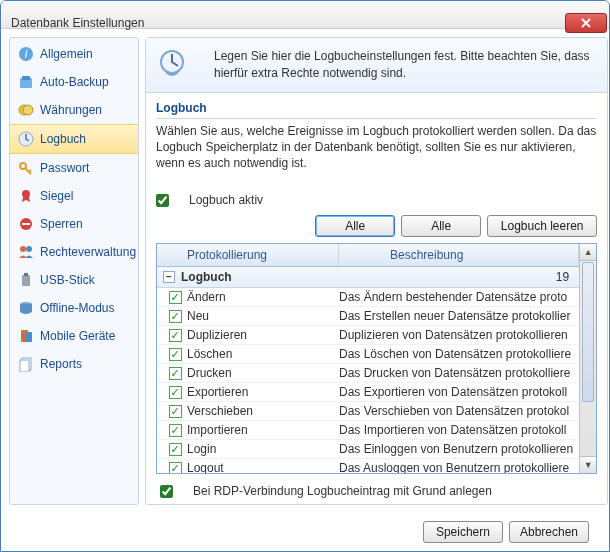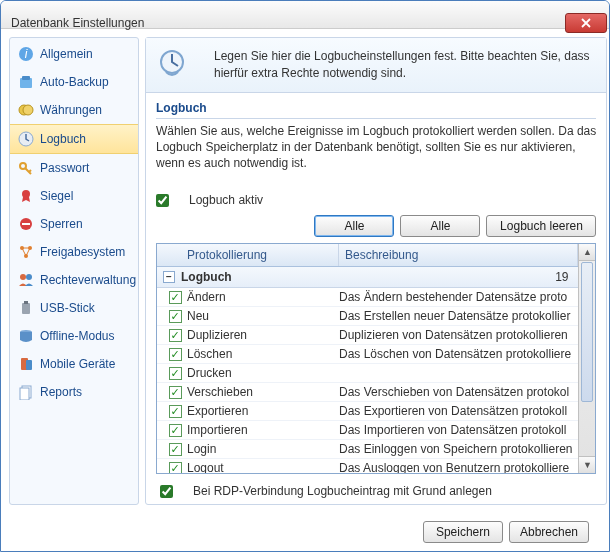--- a/index.html
+++ b/index.html
@@ -25,21 +25,21 @@
 .chk { width: 13px; height: 13px; accent-color: #2a7a2a; }
 .btn-row { display: flex; gap: 6px; justify-content: flex-end; padding: 4px 10px 6px 10px; }
 .btn { min-width: 80px; height: 22px; border: 1px solid #8a8a8a; border-radius: 3px; background: linear-gradient(#fdfdfd,#e4e4e4); color: #222; cursor: pointer; padding: 0 10px; }
 .btn.focus { border-color: #2f78c2; box-shadow: 0 0 0 1px #7fb7ef inset; }
 .grid-wrap { flex: 1; margin: 0 10px 6px 10px; border: 1px solid #8aa9cf; display: flex; min-height: 0; background: #fff; }
 .grid { flex: 1; display: flex; flex-direction: column; min-height: 0; }
 .grid-head { display: flex; background: linear-gradient(#f4f8fd,#dbe7f5); border-bottom: 1px solid #aac1de; }
 .gh-cell { padding: 4px 6px; color: #34598c; border-right: 1px solid #c9d6e8; }
 .gh-cell:first-child { width: 24px; border-right: none; }
 .gh-cell.prot { width: 158px; }
-.gh-cell.desc { flex: 1; }
+.gh-cell.desc { flex: 1; margin-left: 45px; }
 .group-row { display: flex; align-items: center; background: linear-gradient(#f4f8fd,#e6eef9); border-bottom: 1px solid #c9d6e8; padding: 3px 6px; font-weight: bold; color: #333; }
 .group-row .collapse { width: 12px; height: 12px; border: 1px solid #8aa9cf; background: #fff; display: flex; align-items: center; justify-content: center; margin-right: 6px; font-size: 10px; line-height: 1; cursor: pointer; }
 .group-count { margin-left: auto; margin-right: 4px; color: #333; font-weight: normal; }
 .rows { overflow-y: auto; flex: 1; }
 .row { display: flex; align-items: center; border-bottom: 1px solid #eef2f8; padding: 2px 6px; color: #333; }
 .row .cell-chk { width: 24px; display: flex; justify-content: center; }
 .row .cell-name { width: 152px; white-space: nowrap; overflow: hidden; text-overflow: clip; }
 .row .cell-desc { flex: 1; white-space: nowrap; overflow: hidden; text-overflow: clip; }
 .checkbox { width: 13px; height: 13px; border: 1px solid #5a9a5a; background: #fff; display: inline-flex; align-items: center; justify-content: center; }
 .checkbox.checked::after { content: "✓"; color: #1e8a1e; font-size: 11px; line-height: 1; }
@@ -109,29 +109,20 @@
       </div>
       <div class="sidebar-item">
         <svg class="sidebar-icon" viewBox="0 0 16 16">
             <circle cx="8" cy="8" r="6" fill="#d84040"></circle>
             <rect x="4" y="7" width="8" height="2" fill="#fff"></rect>
           </svg>
         <span>Sperren</span>
       </div>
       <div class="sidebar-item">
         <svg class="sidebar-icon" viewBox="0 0 16 16">
-            <circle cx="4" cy="4" r="2" fill="#e08030"></circle>
-            <circle cx="12" cy="4" r="2" fill="#e08030"></circle>
-            <circle cx="8" cy="12" r="2" fill="#e08030"></circle>
-            <path d="M4 4 L12 4 L8 12 Z" fill="none" stroke="#e08030"></path>
-          </svg>
-        <span>Freigabesystem</span>
-      </div>
-      <div class="sidebar-item">
-        <svg class="sidebar-icon" viewBox="0 0 16 16">
             <circle cx="5" cy="5" r="3" fill="#d86a40"></circle>
             <circle cx="11" cy="5" r="3" fill="#4a8cc9"></circle>
             <path d="M1 14 Q5 9 9 14" fill="#d86a40"></path>
             <path d="M7 14 Q11 9 15 14" fill="#4a8cc9"></path>
           </svg>
         <span>Rechteverwaltung</span>
       </div>
       <div class="sidebar-item">
         <svg class="sidebar-icon" viewBox="0 0 16 16">
             <rect x="4" y="3" width="8" height="11" rx="1" fill="#9aa4b0"></rect>
@@ -226,48 +217,49 @@
                   <span class="checkbox checked"></span>
                 </span>
                 <span class="cell-name">Löschen</span>
                 <span class="cell-desc">Das Löschen von Datensätzen protokolliere</span>
               </div>
               <div class="row">
                 <span class="cell-chk">
                   <span class="checkbox checked"></span>
                 </span>
                 <span class="cell-name">Drucken</span>
+                <span class="cell-desc">Das Drucken von Datensätzen protokolliere</span>
+              </div>
+              <div class="row">
+                <span class="cell-chk">
+                  <span class="checkbox checked"></span>
+                </span>
+                <span class="cell-name">Exportieren</span>
+                <span class="cell-desc">Das Exportieren von Datensätzen protokoll</span>
               </div>
               <div class="row">
                 <span class="cell-chk">
                   <span class="checkbox checked"></span>
                 </span>
                 <span class="cell-name">Verschieben</span>
                 <span class="cell-desc">Das Verschieben von Datensätzen protokol</span>
               </div>
               <div class="row">
                 <span class="cell-chk">
                   <span class="checkbox checked"></span>
                 </span>
-                <span class="cell-name">Exportieren</span>
-                <span class="cell-desc">Das Exportieren von Datensätzen protokoll</span>
-              </div>
-              <div class="row">
-                <span class="cell-chk">
-                  <span class="checkbox checked"></span>
-                </span>
                 <span class="cell-name">Importieren</span>
                 <span class="cell-desc">Das Importieren von Datensätzen protokoll</span>
               </div>
               <div class="row">
                 <span class="cell-chk">
                   <span class="checkbox checked"></span>
                 </span>
                 <span class="cell-name">Login</span>
-                <span class="cell-desc">Das Einloggen von Speichern protokollieren</span>
+                <span class="cell-desc">Das Einloggen von Benutzern protokollieren</span>
               </div>
               <div class="row">
                 <span class="cell-chk">
                   <span class="checkbox checked"></span>
                 </span>
                 <span class="cell-name">Logout</span>
                 <span class="cell-desc">Das Ausloggen von Benutzern protokolliere</span>
               </div>
             </div>
         </div>

